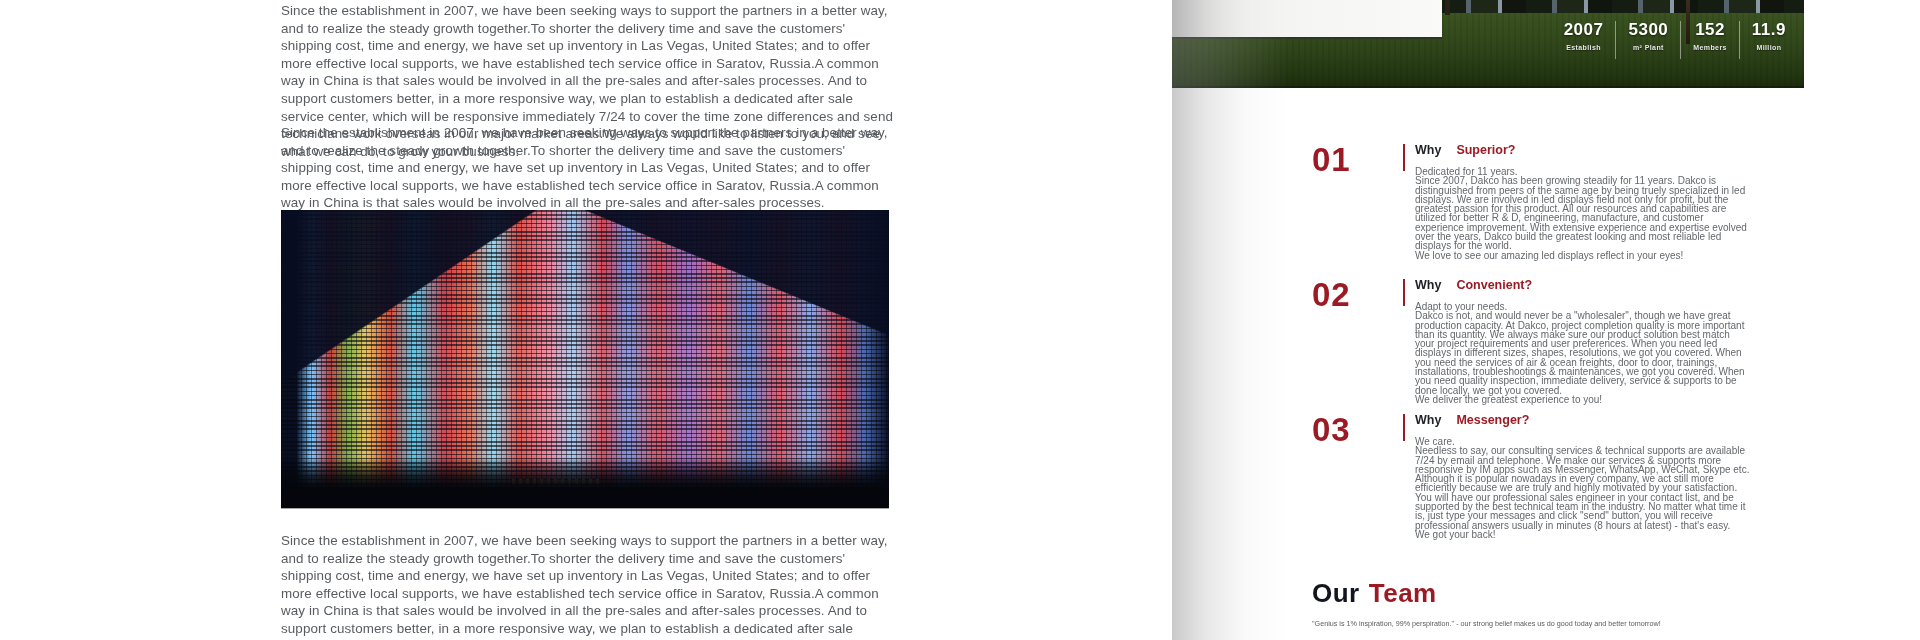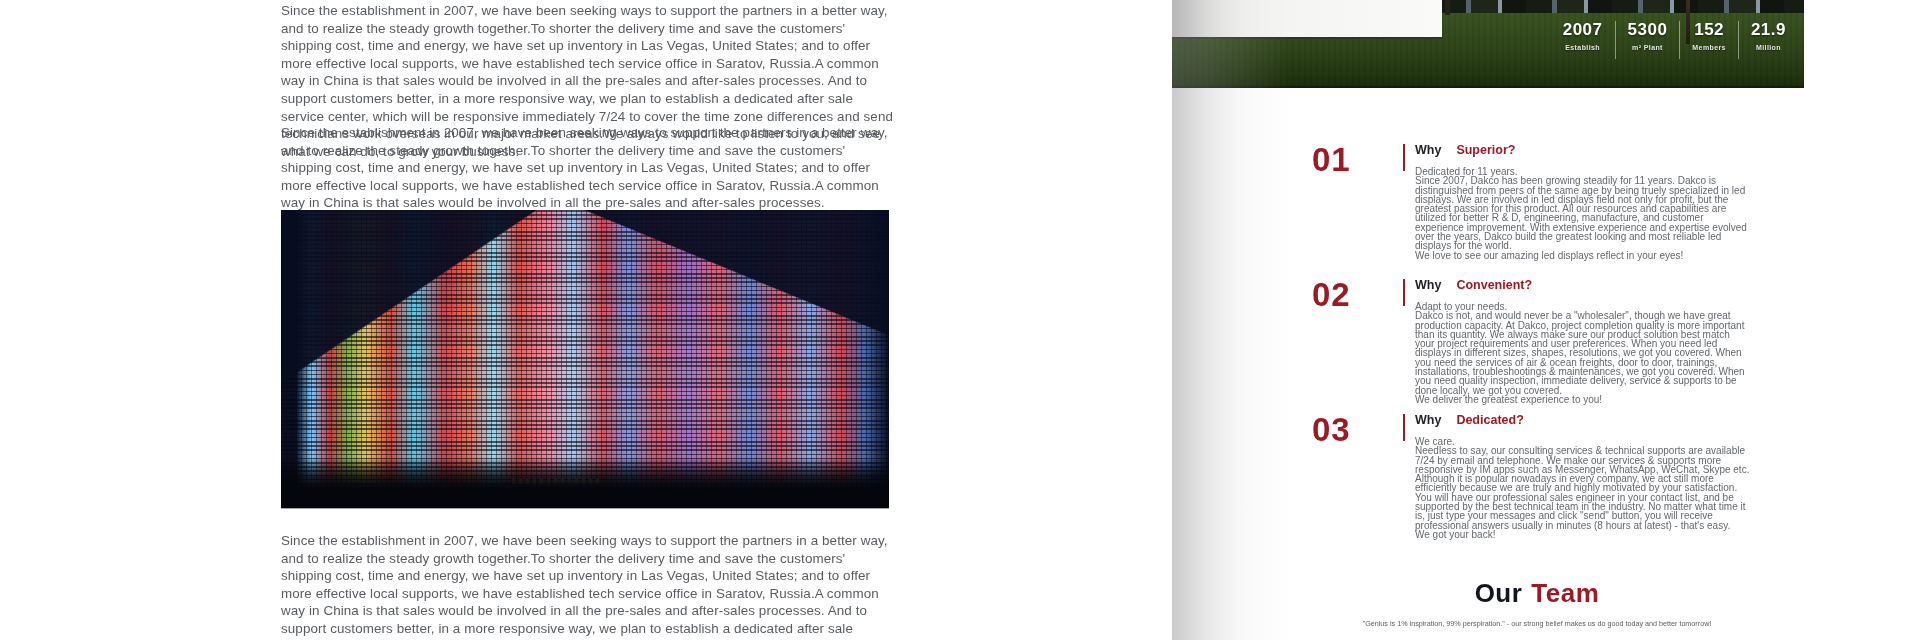--- a/index.html
+++ b/index.html
@@ -63,21 +63,21 @@
   .section { position:absolute; left:140px; width:612px; }
   .section-1 { top:143px; } .section-2 { top:278px; } .section-3 { top:413px; }
   .sec-number { position:absolute; left:0; top:0; font-size:33px; font-weight:bold;
     color:var(--red); line-height:1; letter-spacing:1px; }
   .sec-line { position:absolute; left:91px; top:1px; width:2px; height:27px; background:var(--red); }
   .sec-content { margin-left:103px; width:336px; }
   .sec-title { font-size:12.5px; font-weight:bold; color:var(--dark); line-height:14px; }
   .sec-title .hl { color:var(--red); margin-left:15px; }
   .sec-text { margin-top:10px; font-size:10px; line-height:9.3px; color:var(--tiny); }
 
-  .team { position:absolute; left:140px; top:580px; width:450px; text-align:center; }
+  .team { position:absolute; left:140px; top:580px; width:450px; text-align:left; }
   .team-title { font-size:26px; font-weight:bold; color:#14161f; line-height:1; letter-spacing:0.5px; }
   .team-title .hl { color:var(--red); margin-left:9px; }
   .team-quote { margin-top:13px; font-size:7.2px; color:var(--grey); }
 </style>
 </head>
 <body>
 
 <div class="left-col">
   <p class="body-para para-1">Since the establishment in 2007, we have been seeking ways to support the partners in a better way, and to realize the steady growth together.To shorter the delivery time and save the customers' shipping cost, time and energy, we have set up inventory in Las Vegas, United States; and to offer more effective local supports, we have established tech service office in Saratov, Russia.A common way in China is that sales would be involved in all the pre-sales and after-sales processes. And to support customers better, in a more responsive way, we plan to establish a dedicated after sale service center, which will be responsive immediately 7/24 to cover the time zone differences and send technicians work overseas in our major market areas.We always would like to listen to you, and see what we can do, to grow your business.</p>
   <p class="body-para para-2">Since the establishment in 2007, we have been seeking ways to support the partners in a better way, and to realize the steady growth together.To shorter the delivery time and save the customers' shipping cost, time and energy, we have set up inventory in Las Vegas, United States; and to offer more effective local supports, we have established tech service office in Saratov, Russia.A common way in China is that sales would be involved in all the pre-sales and after-sales processes.</p>
@@ -112,21 +112,21 @@
         <div class="stat-value">5300</div>
         <div class="stat-label">m² Plant</div>
       </div>
       <div class="stat-divider"></div>
       <div class="stat">
         <div class="stat-value">152</div>
         <div class="stat-label">Members</div>
       </div>
       <div class="stat-divider"></div>
       <div class="stat">
-        <div class="stat-value">21.9</div>
+        <div class="stat-value">11.9</div>
         <div class="stat-label">Million</div>
       </div>
     </div>
   </div>
 
   <div class="section section-1">
     <div class="sec-number">01</div>
     <div class="sec-line"></div>
     <div class="sec-content">
       <h3 class="sec-title"><span>Why</span><span class="hl">Superior?</span></h3>
@@ -148,21 +148,21 @@
         <div>Dakco is not, and would never be a "wholesaler", though we have great production capacity. At Dakco, project completion quality is more important than its quantity. We always make sure our product solution best match your project requirements and user preferences. When you need led displays in different sizes, shapes, resolutions, we got you covered. When you need the services of air &amp; ocean freights, door to door, trainings, installations, troubleshootings &amp; maintenances, we got you covered. When you need quality inspection, immediate delivery, service &amp; supports to be done locally, we got you covered.</div>
         <div>We deliver the greatest experience to you!</div>
       </div>
     </div>
   </div>
 
   <div class="section section-3">
     <div class="sec-number">03</div>
     <div class="sec-line"></div>
     <div class="sec-content">
-      <h3 class="sec-title"><span>Why</span><span class="hl">Dedicated?</span></h3>
+      <h3 class="sec-title"><span>Why</span><span class="hl">Messenger?</span></h3>
       <div class="sec-text">
         <div>We care.</div>
         <div>Needless to say, our consulting services &amp; technical supports are available 7/24 by email and telephone. We make our services &amp; supports more responsive by IM apps such as Messenger, WhatsApp, WeChat, Skype etc. Although it is popular nowadays in every company, we act still more efficiently because we are truly and highly motivated by your satisfaction. You will have our professional sales engineer in your contact list, and be supported by the best technical team in the industry. No matter what time it is, just type your messages and click "send" button, you will receive professional answers usually in minutes (8 hours at latest) - that's easy.</div>
         <div>We got your back!</div>
       </div>
     </div>
   </div>
 
   <div class="team">
     <h2 class="team-title"><span>Our</span><span class="hl">Team</span></h2>

